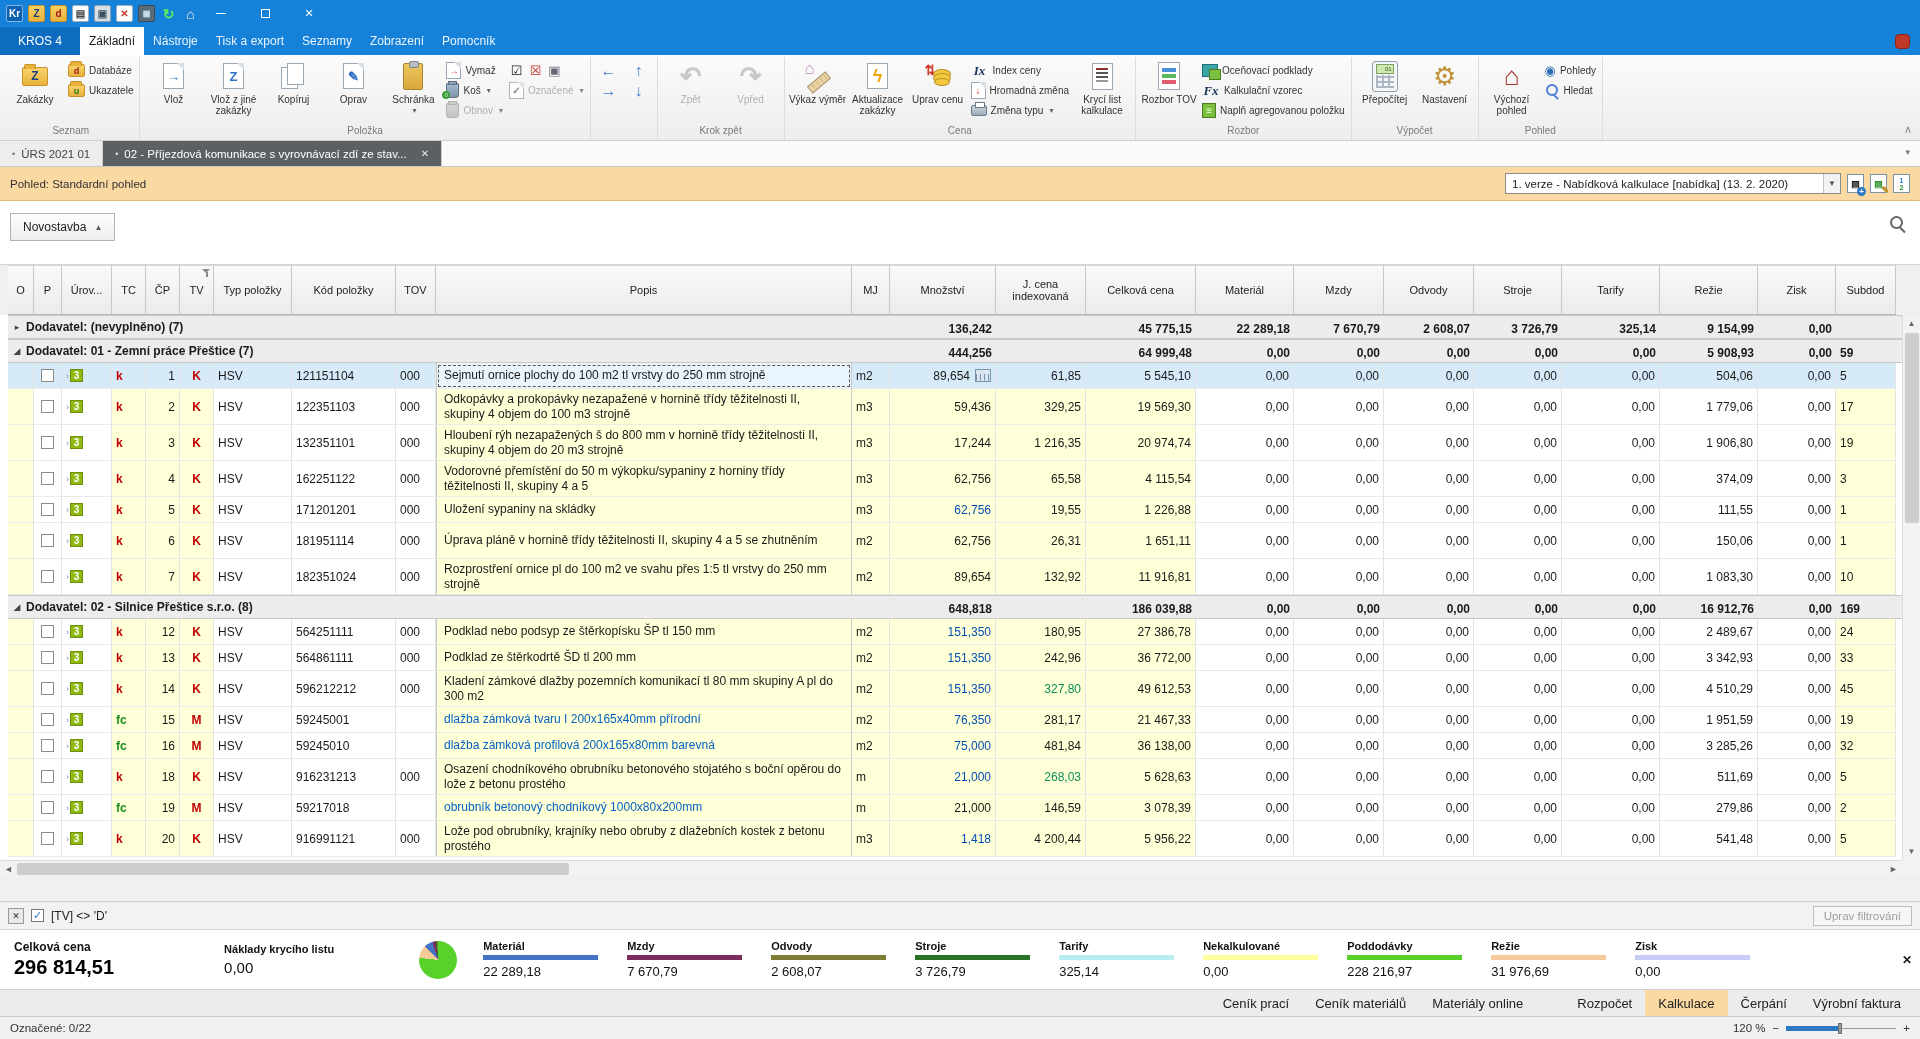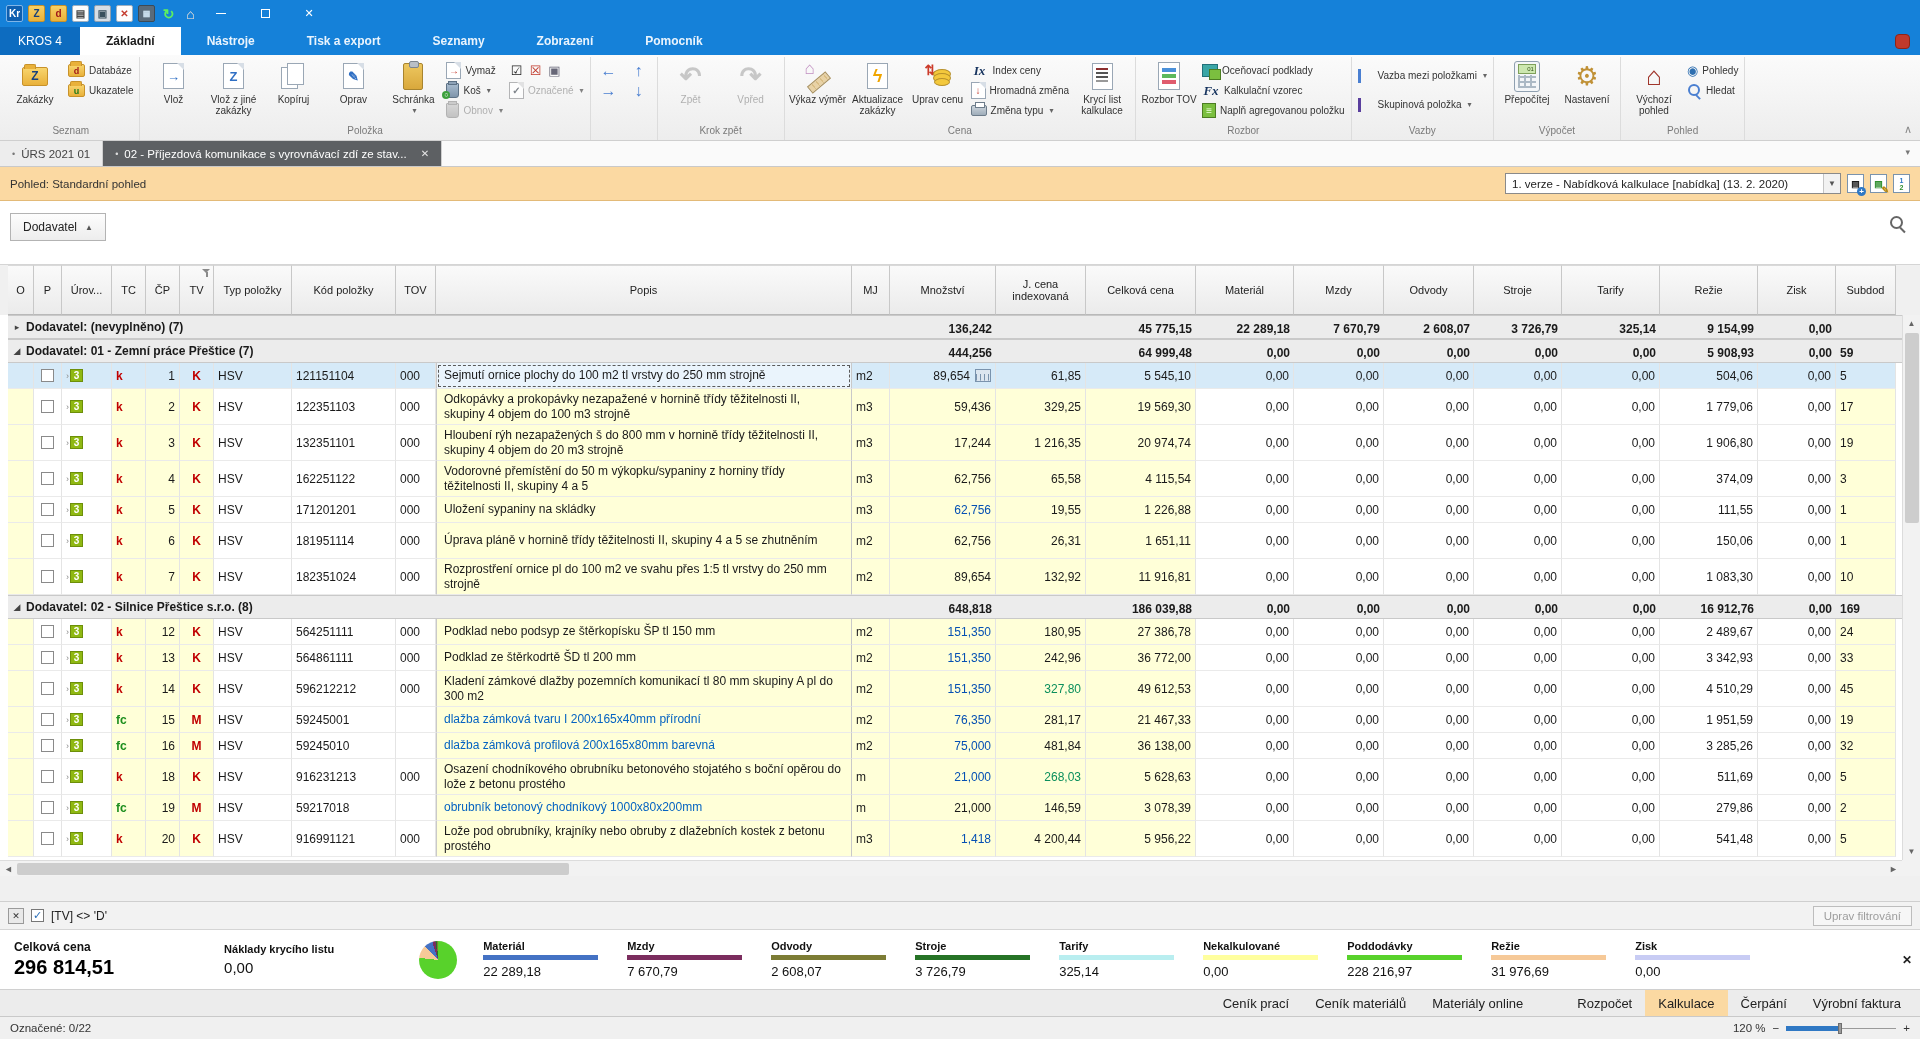--- a/index.html
+++ b/index.html
@@ -21,21 +21,21 @@
   .qi-home { background:transparent; color:#ffe9d8; font-size:14px; }
   .title-text { flex:1; text-align:center; font-size:12px; color:#f4faff; white-space:nowrap; overflow:hidden; }
   .wincontrols { display:flex; height:100%; }
   .winbtn { width:44px; display:flex; align-items:center; justify-content:center; font-size:11px; color:#fff; }
   .winbtn .minbar { width:10px; height:1px; background:#fff; display:block; }
   .winbtn .maxbox { width:9px; height:9px; border:1px solid #fff; display:block; }
 
   
   .menubar { height:28px; background:#1581d9; display:flex; align-items:stretch; flex:0 0 28px; }
   .menu-app { padding:0 18px; display:flex; align-items:center; font-size:12px; color:#fff; background:#0d6cc0; }
-  .menu-item { padding:0 26px; display:flex; align-items:center; font-size:12px; color:#eaf4fd; cursor:default;font-weight:bold; }
+  .menu-item { padding:0 9px; display:flex; align-items:center; font-size:12px; color:#eaf4fd; cursor:default; }
   .menu-item.active { background:#ffffff; color:#1a1a1a; }
   .menu-right { margin-left:auto; display:flex; align-items:center; padding-right:10px; }
   .notif { width:15px; height:15px; border-radius:4px; background:#c0392b; border:1px solid #8e2417; }
 
   
   .ribbon { height:86px; flex:0 0 86px; background:linear-gradient(#fbfbfb,#ededed); border-bottom:1px solid #cfcfcf; display:flex; padding:2px 2px 0 2px; position:relative; }
   .rgroup { display:flex; flex-direction:column; border-right:1px solid #dcdcdc; padding:0 3px; }
   .rgroup-content { flex:1; display:flex; align-items:flex-start; }
   .rgroup-label { height:15px; text-align:center; font-size:10px; color:#7a7a7a; white-space:nowrap; padding:0 6px; }
   .rbtn-big { width:60px; height:66px; display:flex; flex-direction:column; align-items:center; font-size:10px; color:#333; text-align:center; padding-top:3px; line-height:11px; background:transparent; border:none; }
@@ -440,43 +440,20 @@
             <button class="rbtn-small">
               <span class="ic ic-sheet-green"></span>
               <span>Naplň agregovanou položku</span>
             </button>
           </div>
         </div>
         <div class="rgroup-label">Rozbor</div>
       </div>
       <div class="rgroup">
         <div class="rgroup-content">
-          <div class="rstack loose">
-            <button class="rbtn-small dd">
-              <span class="ic ic-bars">
-                <i></i>
-                <i></i>
-                <i></i>
-              </span>
-              <span>Vazba mezi položkami</span>
-            </button>
-            <button class="rbtn-small dd">
-              <span class="ic ic-bars purple">
-                <i></i>
-                <i></i>
-                <i></i>
-              </span>
-              <span>Skupinová položka</span>
-            </button>
-          </div>
-        </div>
-        <div class="rgroup-label">Vazby</div>
-      </div>
-      <div class="rgroup">
-        <div class="rgroup-content">
           <button class="rbtn-big">
             <span class="icslot">
               <span class="ic ic-calc"></span>
             </span>
             <span>Přepočítej</span>
           </button>
           <button class="rbtn-big">
             <span class="icslot">
               <span class="ic ic-gear">⚙</span>
             </span>
@@ -539,21 +516,21 @@
           <i class="t">1</i>
           <i class="b">2</i>
         </span>
       </span>
   </div>
 </div>
 
 <div class="grid-area">
   <div class="grid-toolbar">
     <div class="groupby-btn">
-      <span>Dodavatel</span>
+      <span>Novostavba</span>
       <span class="sortarrow">▲</span>
     </div>
     <div class="toolbar-search"><span class="ic-search-big"></span></div>
   </div>
   <div class="grid-header" id="grid-header">
       <div class="hc" style="width: 26px; flex: 0 0 26px;">O</div>
       <div class="hc" style="width: 28px; flex: 0 0 28px;">P</div>
       <div class="hc" style="width: 50px; flex: 0 0 50px;">Úrov...</div>
       <div class="hc" style="width: 34px; flex: 0 0 34px;">TC</div>
       <div class="hc" style="width: 34px; flex: 0 0 34px;">ČP</div>

